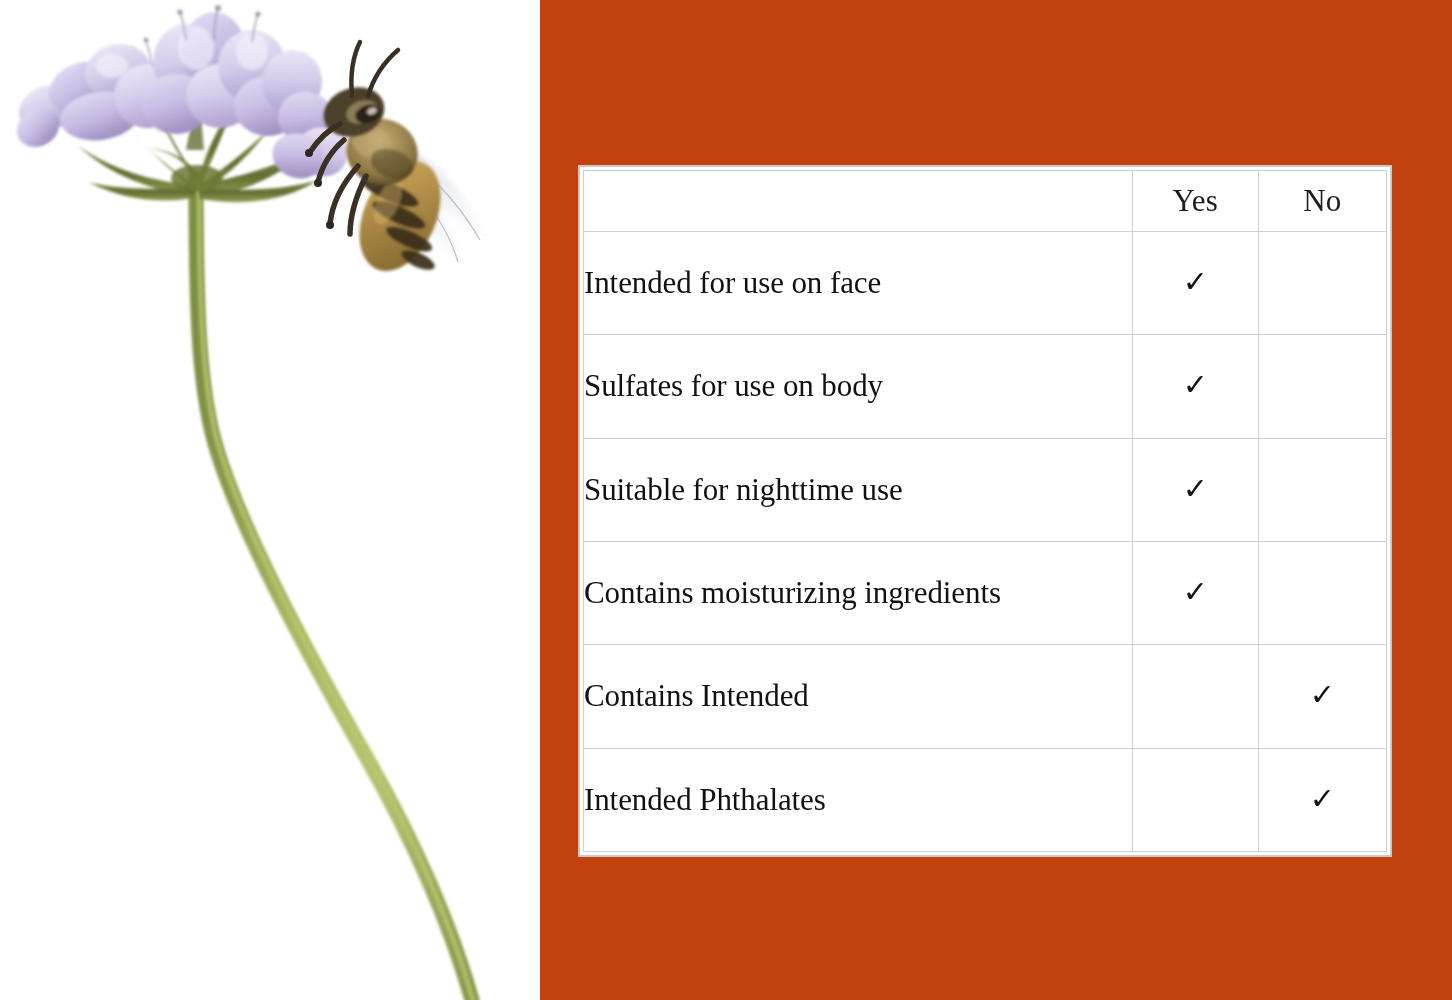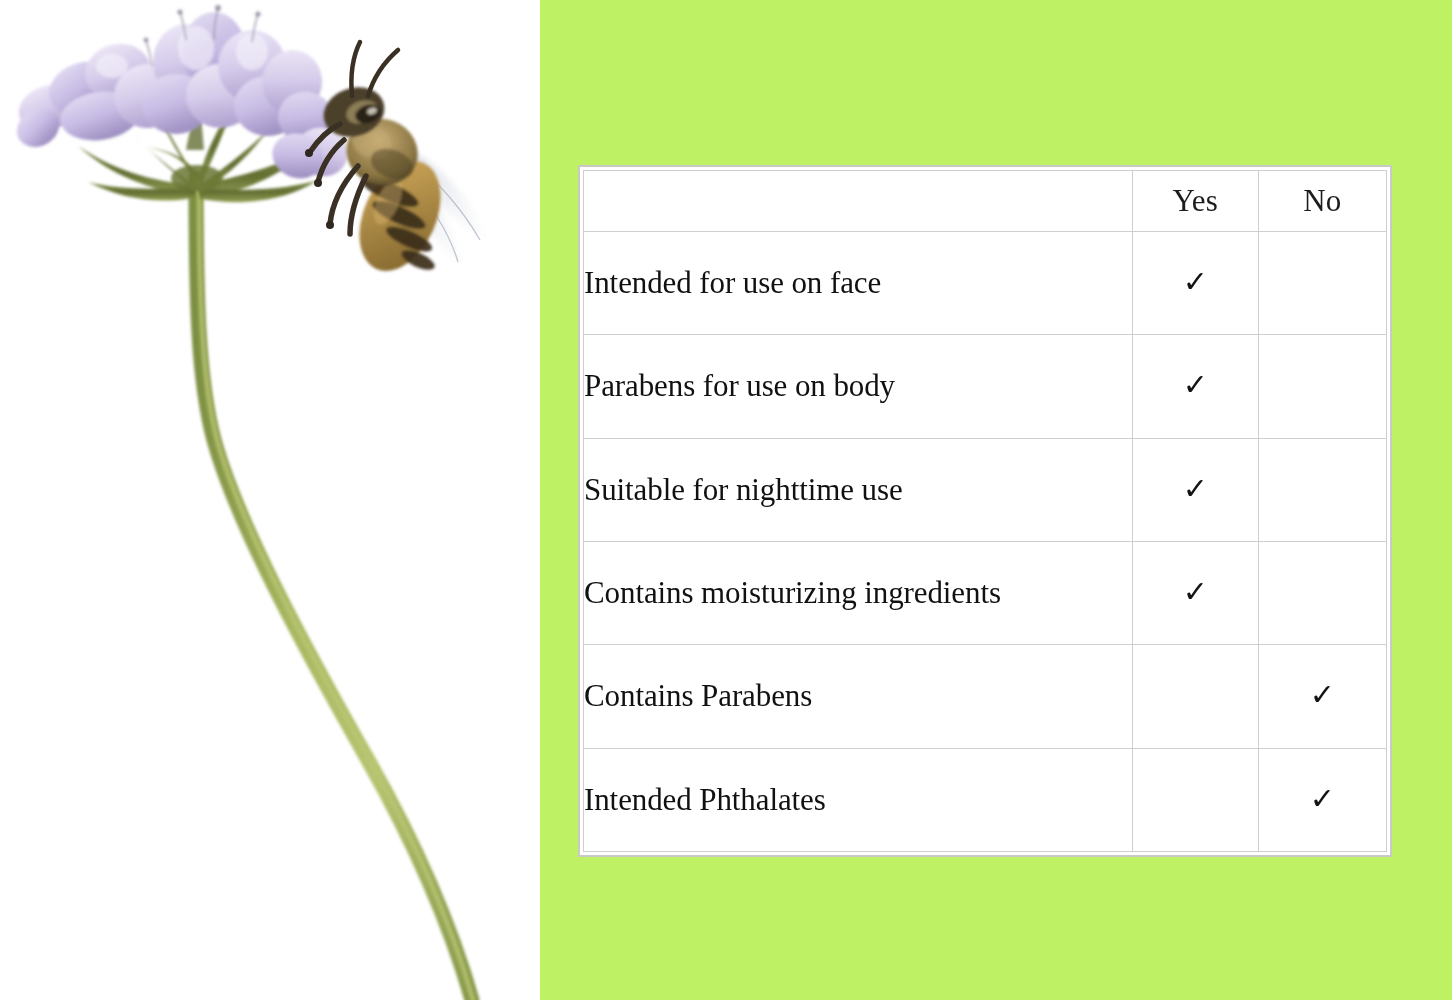--- a/index.html
+++ b/index.html
@@ -13,21 +13,21 @@
     height: 1000px;
     font-family: "Liberation Serif", "DejaVu Serif", serif;
     overflow: hidden;
     position: relative;
   }
 
   #page {
     position: relative;
     width: 1452px;
     height: 1000px;
-    background: #bef264;
+    background: #c2410c;
   }
 
   
   #illustration {
     position: absolute;
     left: 0px;
     top: 0px;
     width: 540px;
     height: 1000px;
     background: #ffffff;
@@ -301,21 +301,21 @@
           <td class="mark-cell">
             <span class="tick">✓</span>
           </td>
           <td class="mark-cell">
             <span class="tick"></span>
           </td>
         </tr>
 
 
         <tr>
-          <td class="row-label">Parabens for use on body</td>
+          <td class="row-label">Sulfates for use on body</td>
           <td class="mark-cell">
             <span class="tick">✓</span>
           </td>
           <td class="mark-cell">
             <span class="tick"></span>
           </td>
         </tr>
 
 
         <tr>
@@ -333,21 +333,21 @@
           <td class="mark-cell">
             <span class="tick">✓</span>
           </td>
           <td class="mark-cell">
             <span class="tick"></span>
           </td>
         </tr>
 
 
         <tr>
-          <td class="row-label">Contains Parabens</td>
+          <td class="row-label">Contains Intended</td>
           <td class="mark-cell">
             <span class="tick"></span>
           </td>
           <td class="mark-cell">
             <span class="tick">✓</span>
           </td>
         </tr>
 
 
         <tr>

